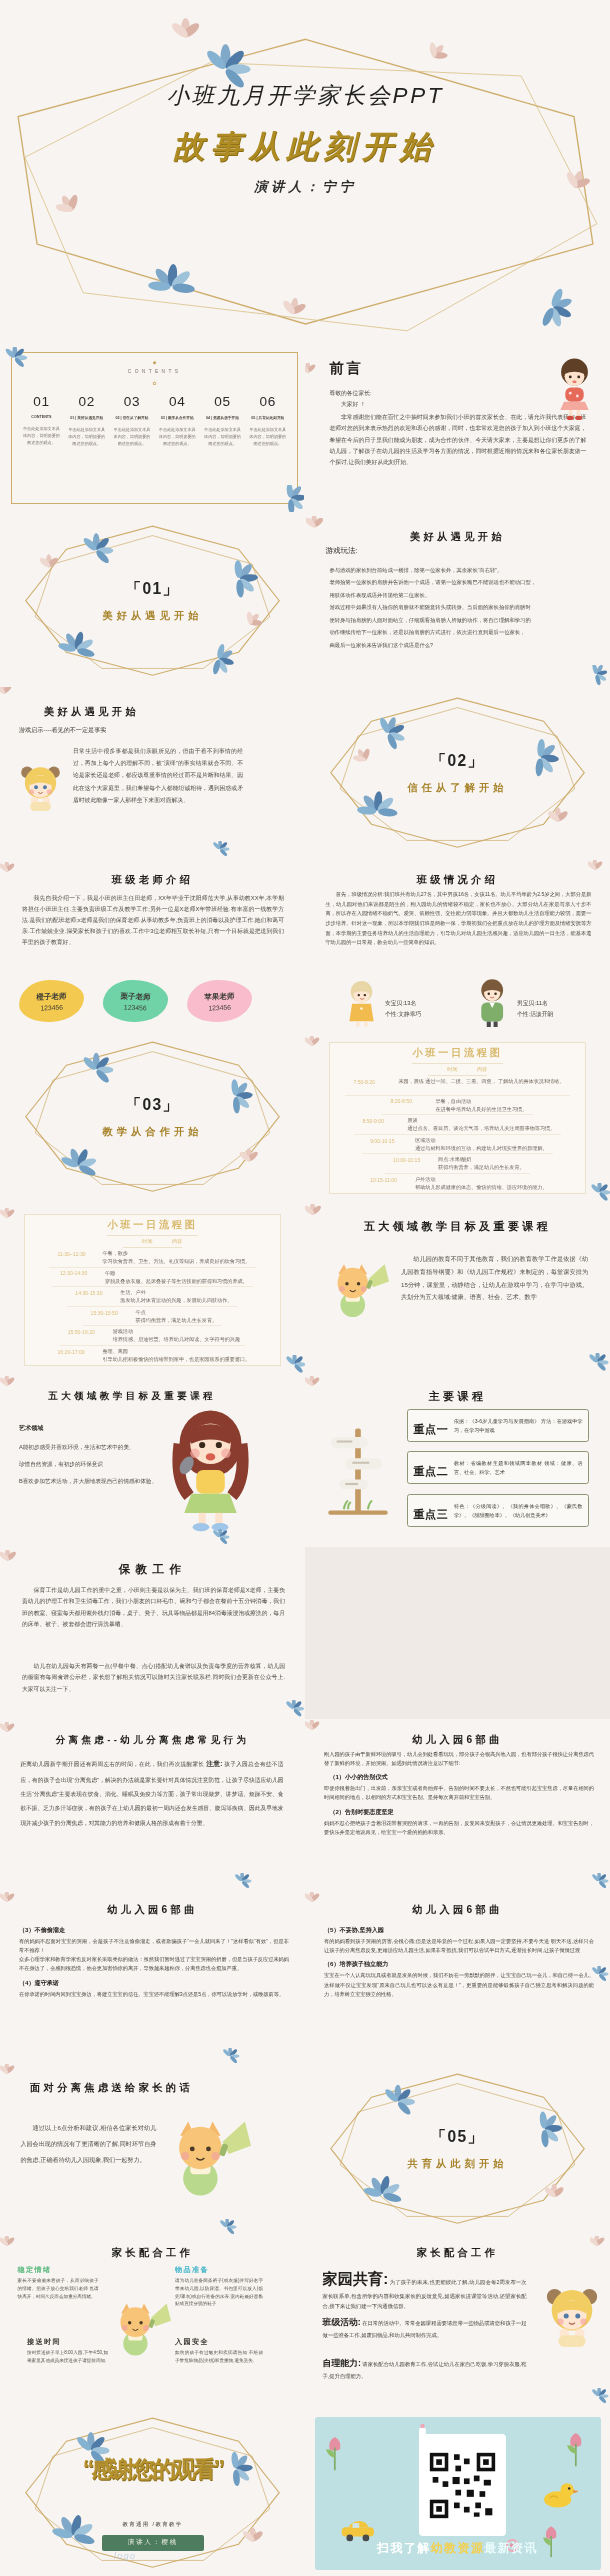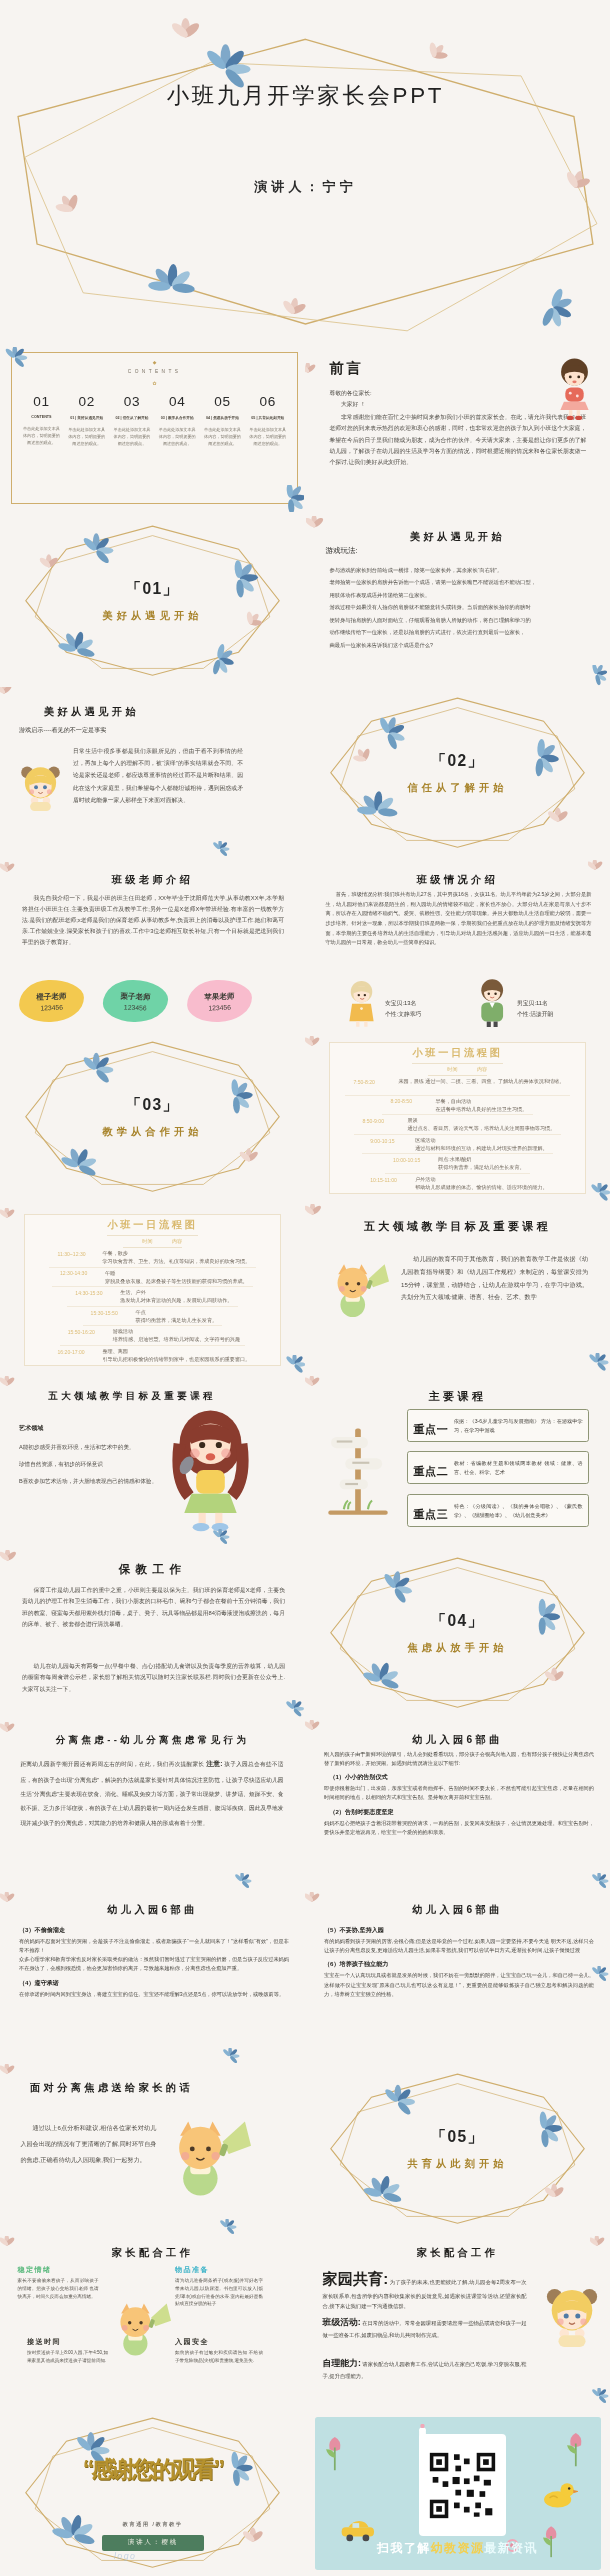--- a/index.html
+++ b/index.html
@@ -1,18 +1,18 @@
 <!DOCTYPE html>
 <html style="font-size:11px"><head>
 <meta charset="utf-8">
 <style>
   html,body{margin:0;padding:0;background:#efeae6;}
   .page{width:611px;margin:0 auto;font-family:"Liberation Sans","DejaVu Sans",sans-serif;color:#333;}
   .slide,.title-slide{position:relative;overflow:hidden;background:#f7f4f1;box-sizing:border-box;}
-  .title-slide{width:611px;height:343px;}
+  .title-slide{width:611px;height:343px;font-style:italic;}
   .row{display:grid;grid-template-columns:305px 305px;}
   .slide{width:305px;height:172px;}
   .abs{position:absolute;}
   
   .t-sub{position:absolute;top:80px;left:0;width:100%;text-align:center;font-size:22.4px;letter-spacing:2.7px;color:#222;font-weight:500;}
   .t-main{position:absolute;top:126px;left:0;width:100%;text-align:center;font-size:31px;letter-spacing:6.8px;color:#ae8b23;font-weight:900;text-shadow:0.7px 0.7px 0 #8a6d14;}
   .t-speaker{position:absolute;top:178px;left:0;width:100%;text-align:center;font-size:13px;letter-spacing:4.1px;color:#2c2c2c;font-weight:900;}
   .ch{position:absolute;left:0;width:100%;text-align:center;font-weight:900;color:#1e1d1b;letter-spacing:3.4px;font-size:11px;}
   .body-txt{font-size:5.8px;line-height:1.95;color:#4c4943;text-align:justify;}
   
@@ -230,20 +230,21 @@
       <use href="#bloom" transform="translate(1150,130) scale(2.2) rotate(30)" x="-450"></use>
       <use href="#bloom" transform="translate(210,420) scale(1.5) rotate(-40)"></use>
       <use href="#bloom" transform="translate(830,420) scale(1.3) rotate(70)"></use>
       <use href="#sprig" transform="translate(255,30) scale(1.8)"></use>
       <use href="#sprig" transform="translate(640,60) scale(1.4) rotate(40)"></use>
       <use href="#sprig" transform="translate(80,300) scale(1.6) rotate(-30)"></use>
       <use href="#sprig" transform="translate(840,250) scale(1.6) rotate(20)"></use>
       <use href="#sprig" transform="translate(420,440) scale(1.5) rotate(10)"></use>
     </svg>
     <div class="t-sub">小班九月开学家长会PPT</div>
+    <div class="t-main">故事从此刻开始</div>
     <div class="t-speaker">演讲人：宁宁</div>
   </section>
 
   <div class="row">
     <section class="slide">
       <div class="toc-frame">
         <div class="toc-orn">◆</div>
         <div class="toc-head">CONTENTS</div>
         <div class="toc-orn">✿</div>
         <div class="toc-cols">
@@ -576,33 +577,20 @@
       <div class="abs body-txt" style="left:22px;top:38px;width:263px;font-size:5.8px;line-height:1.95;text-indent:2em">保育工作是幼儿园工作的重中之重，小班则主要是以保为主。我们班的保育老师是X老师，主要负责幼儿的护理工作和卫生消毒工作，我们小朋友的口杯毛巾、碗和勺子都会在餐前十五分钟消毒，我们班的教室、寝室每天都用紫外线灯消毒，桌子、凳子、玩具等物品都是用84消毒液浸泡或擦洗的，每月的床单、被子、被套都会进行清洗暴晒。</div>
       <div class="abs body-txt" style="left:22px;top:114px;width:263px;font-size:5.8px;line-height:1.95;text-indent:2em">幼儿在幼儿园每天有两餐一点(早餐中餐、点心)搭配幼儿食谱以及负责每季度的营养核算，幼儿园的橱窗有每周食谱公示栏，家长想了解相关情况可以随时关注家长联系栏.同时我们会更新在公众号上.大家可以关注一下。</div>
       <svg class="abs" style="left:0;top:2.7px" width="22" height="22" viewBox="0 0 32 32">
           <use href="#sprig" transform="scale(1.1)"></use>
         </svg>
       <svg class="abs" style="right:1.4px;bottom:0" width="19" height="19" viewBox="0 0 28 28">
           <use href="#bloom" transform="scale(.65)"></use>
         </svg>
     </section>
 
-    <section class="slide">
-      <svg class="abs" style="left:0;top:0" width="305" height="172" viewBox="0 0 450 253">
-        <use href="#hexframe"></use>
-        <use href="#bloom" transform="translate(115,35) scale(1.1) rotate(10)"></use>
-        <use href="#bloom" transform="translate(350,70) scale(1.15) rotate(45)"></use>
-        <use href="#bloom" transform="translate(80,185) scale(1.2) rotate(-25)"></use>
-        <use href="#sprig" transform="translate(355,180) scale(1.25)"></use>
-      </svg>
-      <div class="sec-center">
-        <div class="sec-num">「04」</div>
-        <div class="sec-title">焦虑从放手开始</div>
-      </div>
-    </section>
   </div>
 
   <div class="row">
     <section class="slide">
       <div class="ch" style="top:15px;font-size:9.5px">分离焦虑--幼儿分离焦虑常见行为</div>
       <div class="abs" style="left:20.4px;top:37px;width:263px;font-size:5.7px;line-height:2.5;color:#44423c;text-align:justify">
         <span>距离幼儿园新学期开园还有两周左右的时间，在此，我们再次提醒家长</span>
         <span style="font-weight:900;font-size:6.8px">注意:</span>
         <span>孩子入园总会有些不适应，有的孩子会出现“分离焦虑”，解决的办法就是家长要针对具体情况注意防范，让孩子尽快适应幼儿园生活“分离焦虑”主要表现在饮食、消化、睡眠及免疫力等方面，孩子常出现做梦、讲梦话、烦躁不安、食欲不振、乏力多汗等症状，有的孩子在上幼儿园的最初一周内还会发生感冒、腹泻等疾病。因此及早地发现并减少孩子的分离焦虑，对其能力的培养和健康人格的形成有着十分重。</span>
       </div>

